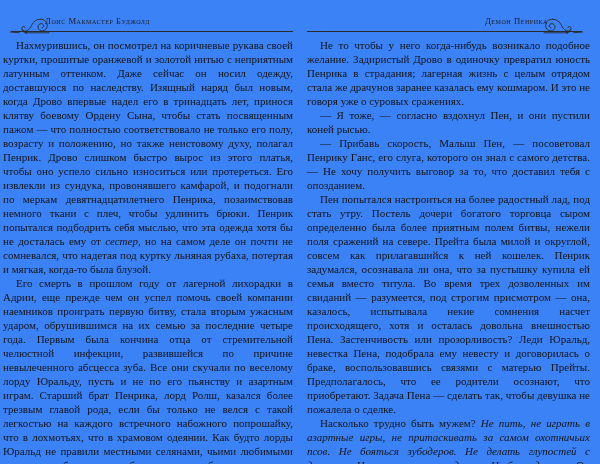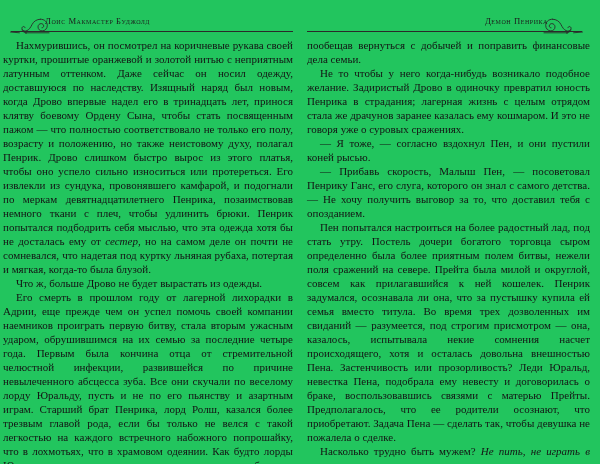--- a/index.html
+++ b/index.html
@@ -11,21 +11,21 @@
     width: 600px;
     height: 464px;
     overflow: hidden;
     font-family: "Liberation Serif", "DejaVu Serif", serif;
     color: #1b1b1b;
   }
   .spread {
     width: 600px;
     height: 464px;
     display: flex;
-    background: #22c55e;
+    background: #3b82f6;
     position: relative;
   }
   .page {
     width: 300px;
     height: 464px;
     position: relative;
     box-sizing: border-box;
     display: flex;
     flex-direction: column;
   }
@@ -141,23 +141,20 @@
           <circle cx="17.0" cy="17.8" r="0.85" fill="#2a2a2a"></circle>
         </svg>
       </div>
     </div>
 
     <div class="body-col">
       <p>
         <span>Нахмурившись, он посмотрел на коричневые рукава своей куртки, прошитые оранжевой и золотой нитью с неприятным латунным оттенком. Даже сейчас он носил одежду, доставшуюся по наследству. Изящный наряд был новым, когда Дрово впервые надел его в тринадцать лет, принося клятву боевому Ордену Сына, чтобы стать посвященным пажом — что полностью соответствовало не только его полу, возрасту и положению, но также неистовому духу, полагал Пенрик. Дрово слишком быстро вырос из этого платья, чтобы оно успело сильно износиться или протереться. Его извлекли из сундука, провонявшего камфарой, и подогнали по меркам девятнадцатилетнего Пенрика, позаимствовав немного ткани с плеч, чтобы удлинить брюки. Пенрик попытался подбодрить себя мыслью, что эта одежда хотя бы не досталась ему от <i>сестер</i>, но на самом деле он почти не сомневался, что надетая под куртку льняная рубаха, потертая и мягкая, когда-то была блузой.</span>
       </p>
       <p>
-        <span>Что ж, больше Дрово не будет вырастать из одежды.</span>
-      </p>
-      <p>
         <span>Его смерть в прошлом году от лагерной лихорадки в Адрии, еще прежде чем он успел помочь своей компании наемников проиграть первую битву, стала вторым ужасным ударом, обрушившимся на их семью за последние четыре года. Первым была кончина отца от стремительной челюстной инфекции, развившейся по причине невылеченного абсцесса зуба. Все они скучали по веселому лорду Юральду, пусть и не по его пьянству и азартным играм. Старший брат Пенрика, лорд Ролш, казался более трезвым главой рода, если бы только не велся с такой легкостью на каждого встречного набожного попрошайку, что в лохмотьях, что в храмовом одеянии. Как будто лорды Юральд не правили местными селянами, чьими любимыми занятиями были стрельба из лука, браконьерство и уклонение от налогов. Вот почему Дрово взял у вербовщика причитавшиеся новобранцу деньги, потратил их на собственное снаряжение и отправился воевать за горы, весело</span>
       </p>
     </div>
 
     <div class="folio">
       <span>8</span>
     </div>
   </div>
 
   <div class="page page-right">
@@ -178,23 +175,20 @@
                      C15.1 11.3 15.9 11.9 16.0 12.7"></path>
             <path d="M13.1 14.8 C13.4 16.6 15.0 17.8 17.2 17.8 L40.0 17.8"></path>
             <path d="M1.5 17.0 C4.5 17.2 7.5 17.6 10.4 17.8"></path>
           </g>
           <circle cx="17.0" cy="17.8" r="0.85" fill="#2a2a2a"></circle>
         </svg>
       </div>
     </div>
 
     <div class="body-col">
-      <p class="noindent">
-        <span>пообещав вернуться с добычей и поправить финансовые дела семьи.</span>
-      </p>
       <p>
         <span>Не то чтобы у него когда-нибудь возникало подобное желание. Задиристый Дрово в одиночку превратил юность Пенрика в страдания; лагерная жизнь с целым отрядом стала же драчунов заранее казалась ему кошмаром. И это не говоря уже о суровых сражениях.</span>
       </p>
       <p>
         <span>— Я тоже, — согласно вздохнул Пен, и они пустили коней рысью.</span>
       </p>
       <p>
         <span>— Прибавь скорость, Малыш Пен, — посоветовал Пенрику Ганс, его слуга, которого он знал с самого детства. — Не хочу получить выговор за то, что доставил тебя с опозданием.</span>
       </p>
       <p>

